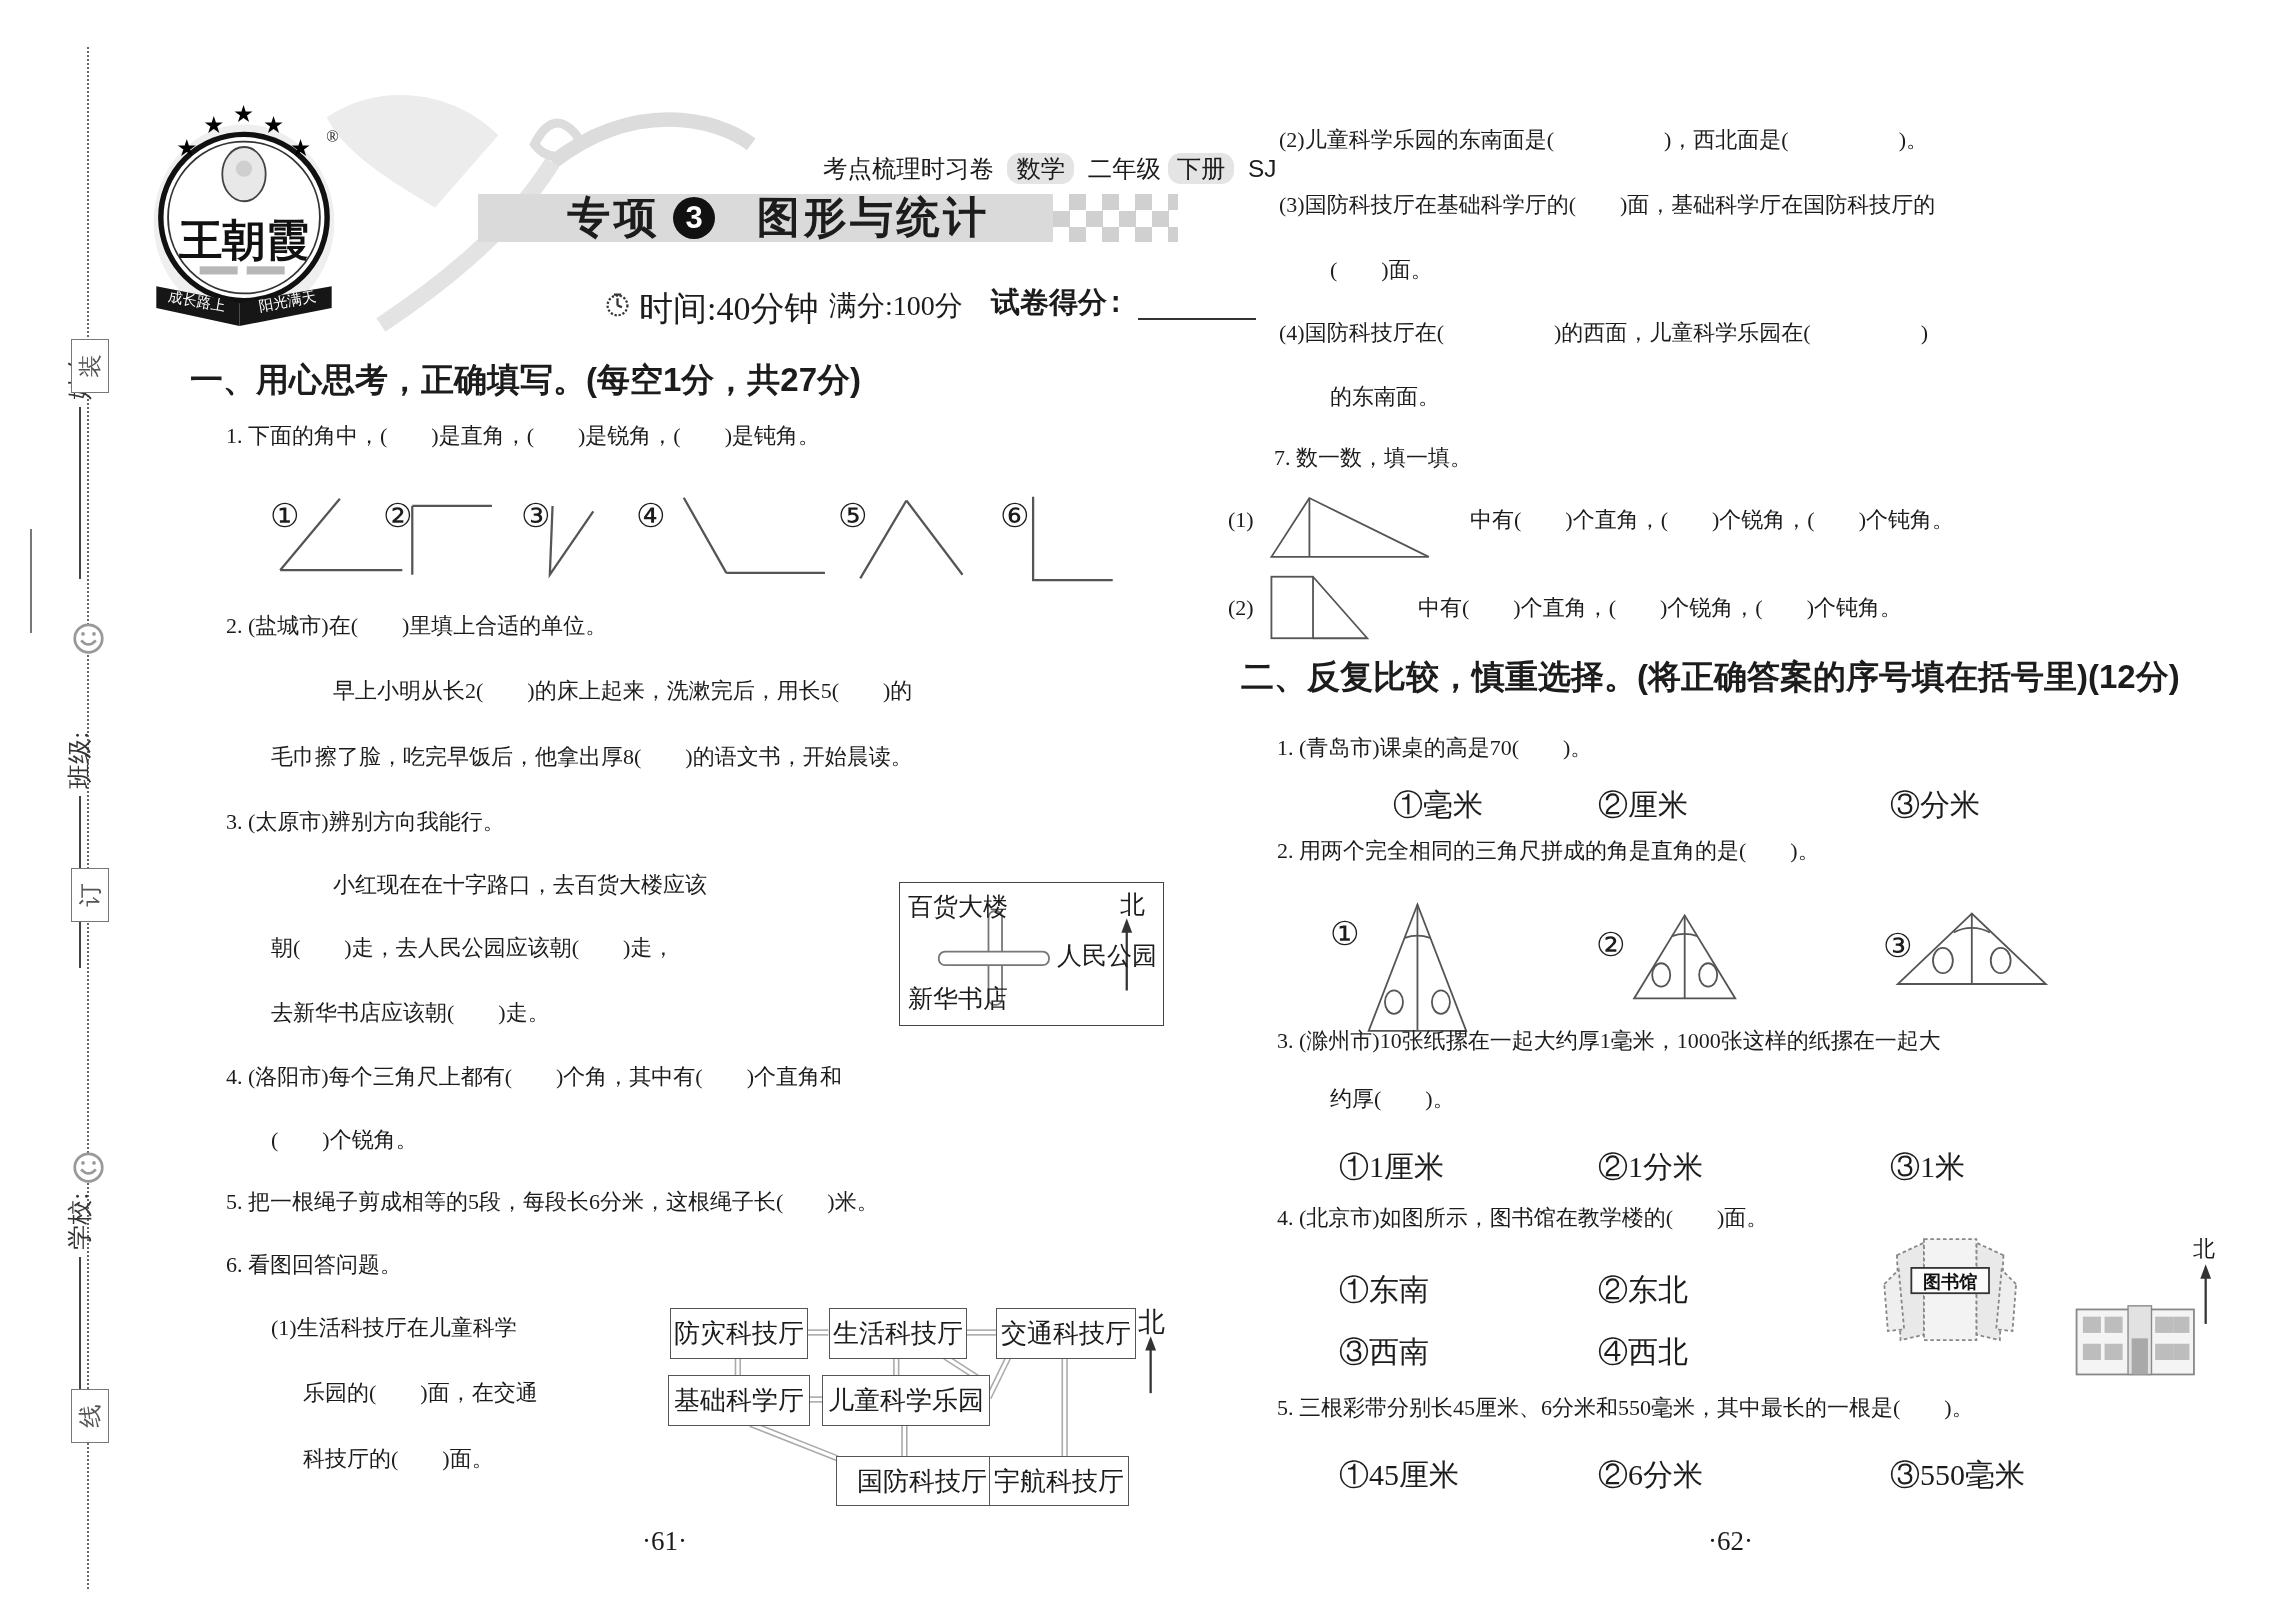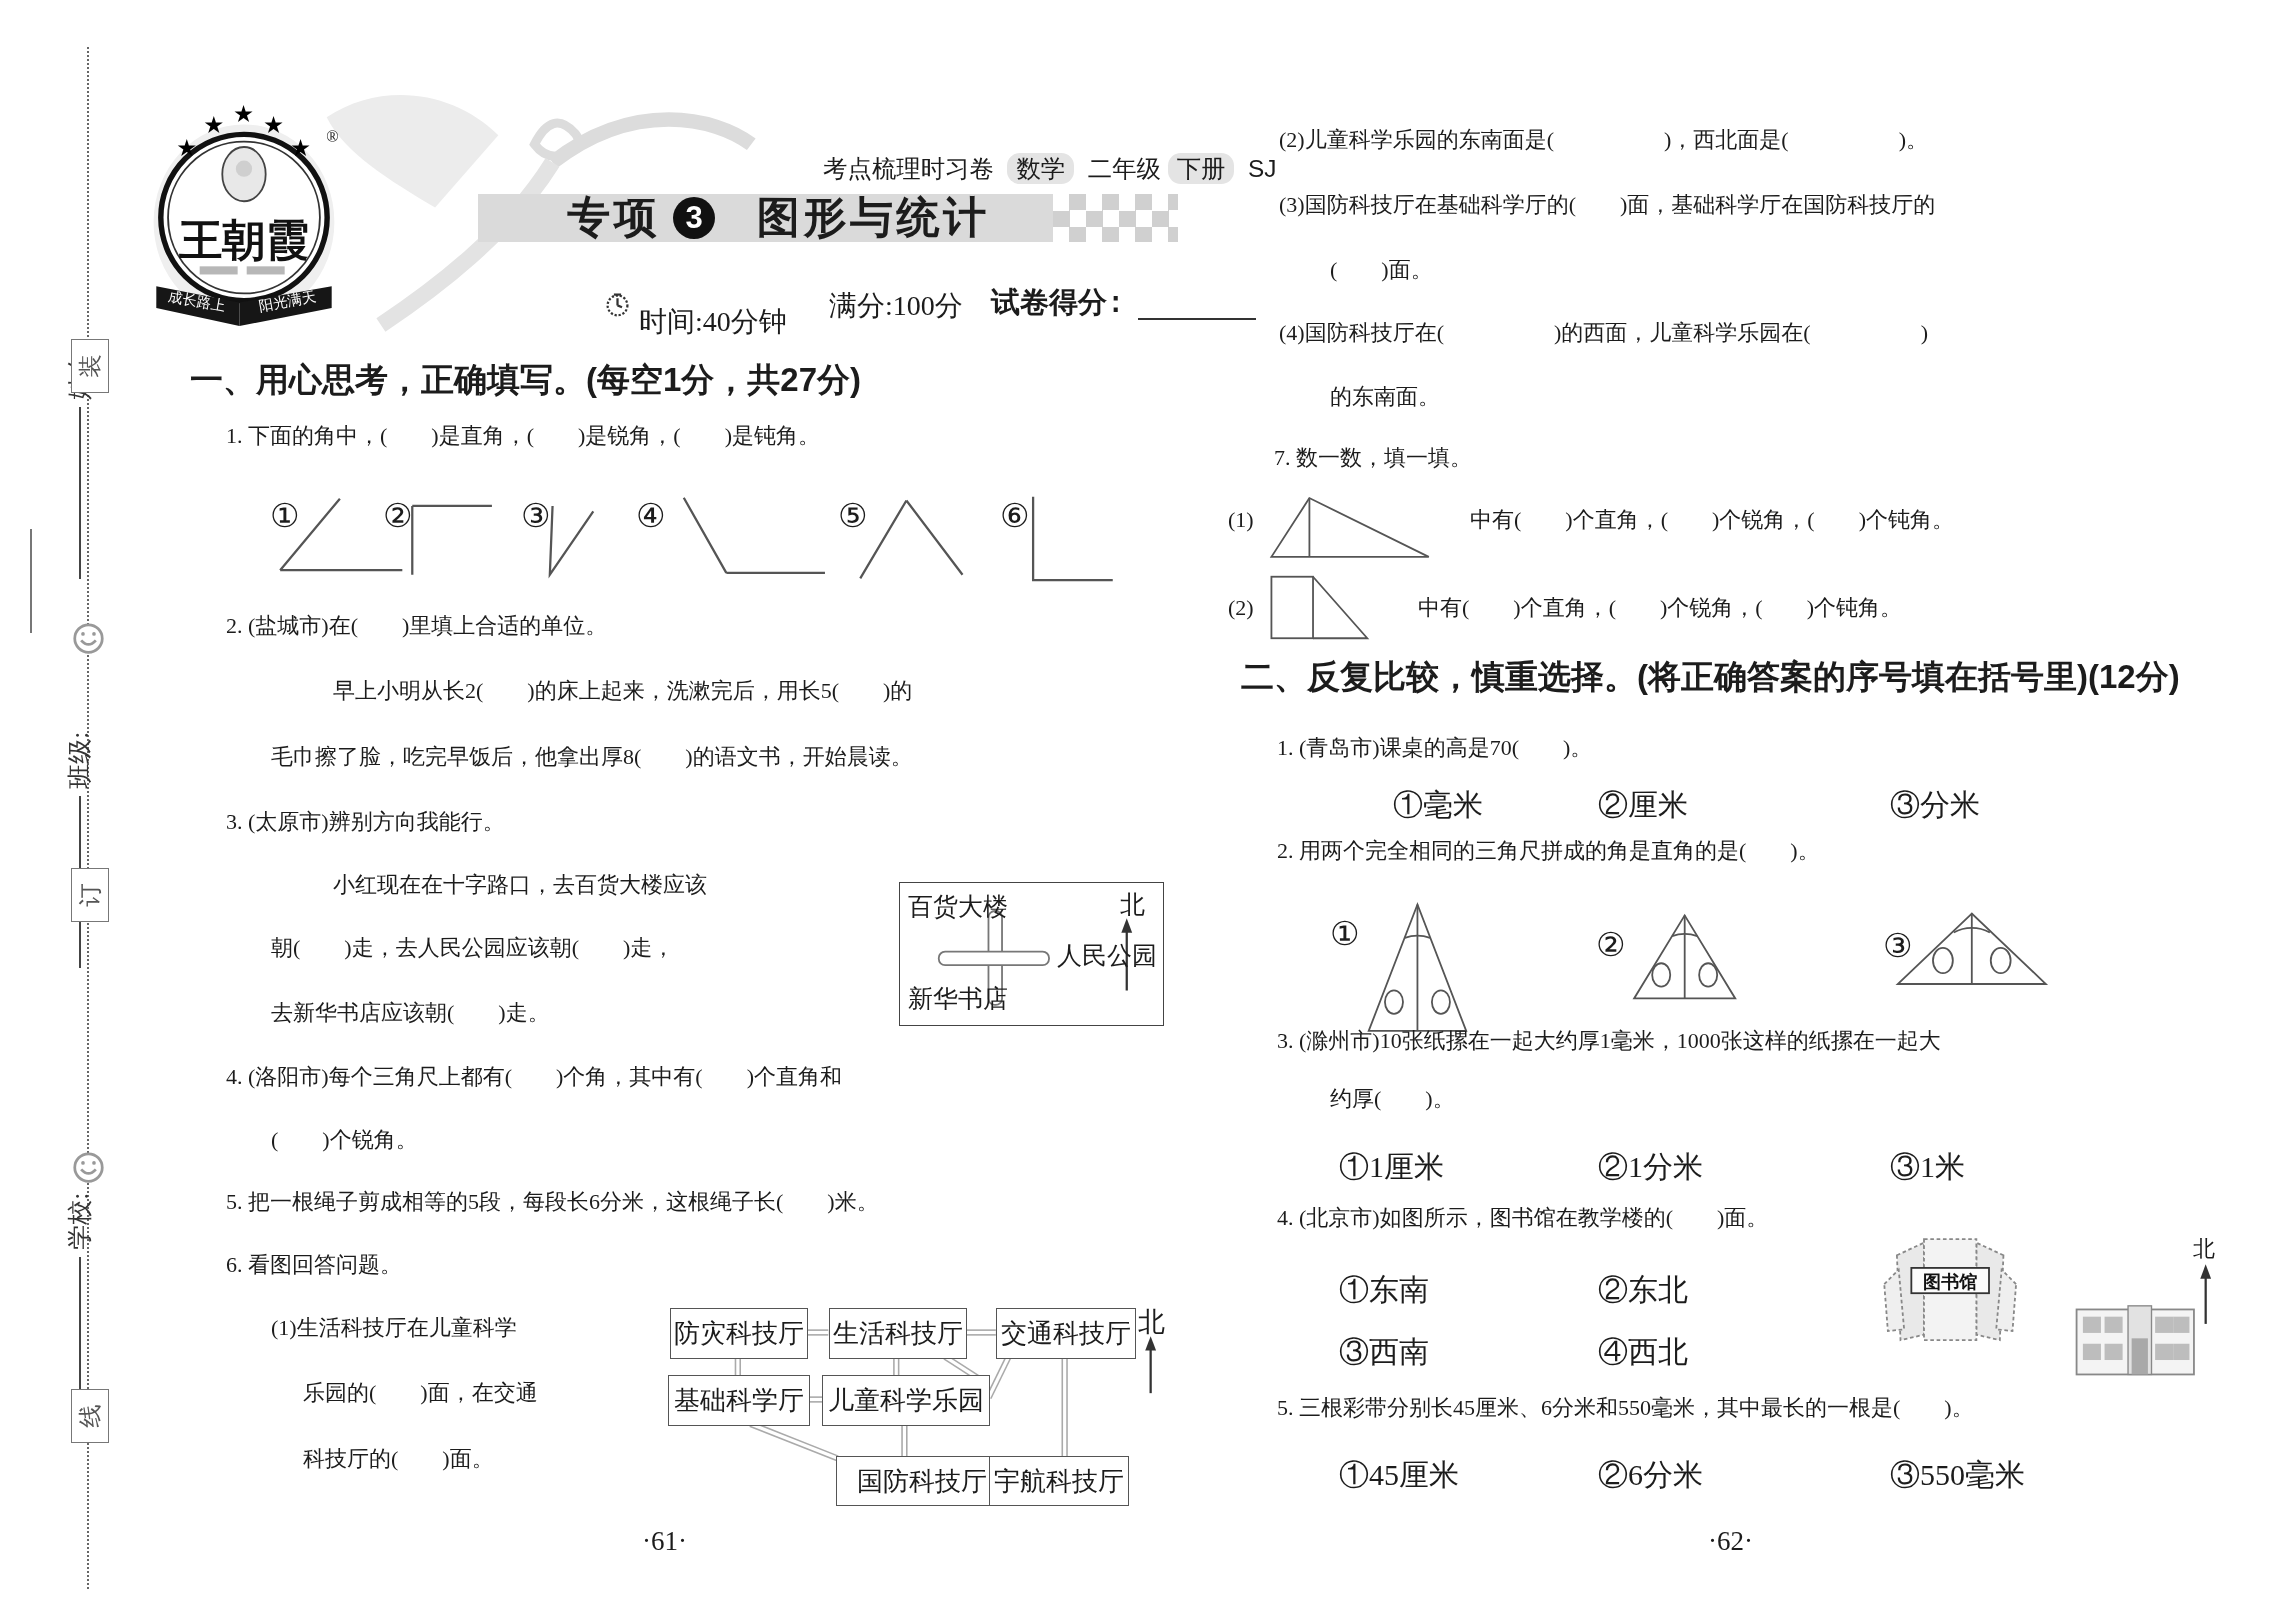--- a/index.html
+++ b/index.html
@@ -112,21 +112,21 @@
     <span class="numcircle">3</span>
     <span style="width:16.3px;"></span>
     <span>图形与统计</span>
   </div>
 
   <svg style="left:604px;top:291px;" width="27" height="27" viewBox="0 0 30 30">
     <circle cx="15" cy="16" r="11" fill="none" stroke="#333" stroke-width="2.5" stroke-dasharray="2.5 2"></circle>
     <path d="M15 16 L15 8 M15 16 L20 18" stroke="#333" stroke-width="2.5" fill="none"></path>
     <path d="M11 4 L19 4" stroke="#333" stroke-width="2.5"></path>
   </svg>
-  <div class="t" style="left:639px;top:289px;font-size:28px;margin-top:16px;">时间:40分钟</div>
+  <div class="t" style="left:639px;top:289px;font-size:34px;">时间:40分钟</div>
   <div class="t" style="left:829px;top:289px;font-size:28px;">满分:100分</div>
   <div class="t hei" style="left:991px;top:288px;font-size:29px;font-family:Liberation Mono, monospace;">试卷得分:</div>
   <div class="underl" style="left:1138px;top:318px;width:118px;"></div>
 
   <div class="t hei" style="left:190px;top:360px;font-size:33px;">一、用心思考，正确填写。(每空1分，共27分)</div>
 
   <div class="t" style="left:226px;top:423px;">1. 下面的角中，(　　)是直角，(　　)是锐角，(　　)是钝角。</div>
 
   <span class="fig-num" style="left:270px;top:496px;">①</span>
   <span class="fig-num" style="left:383px;top:496px;">②</span>

